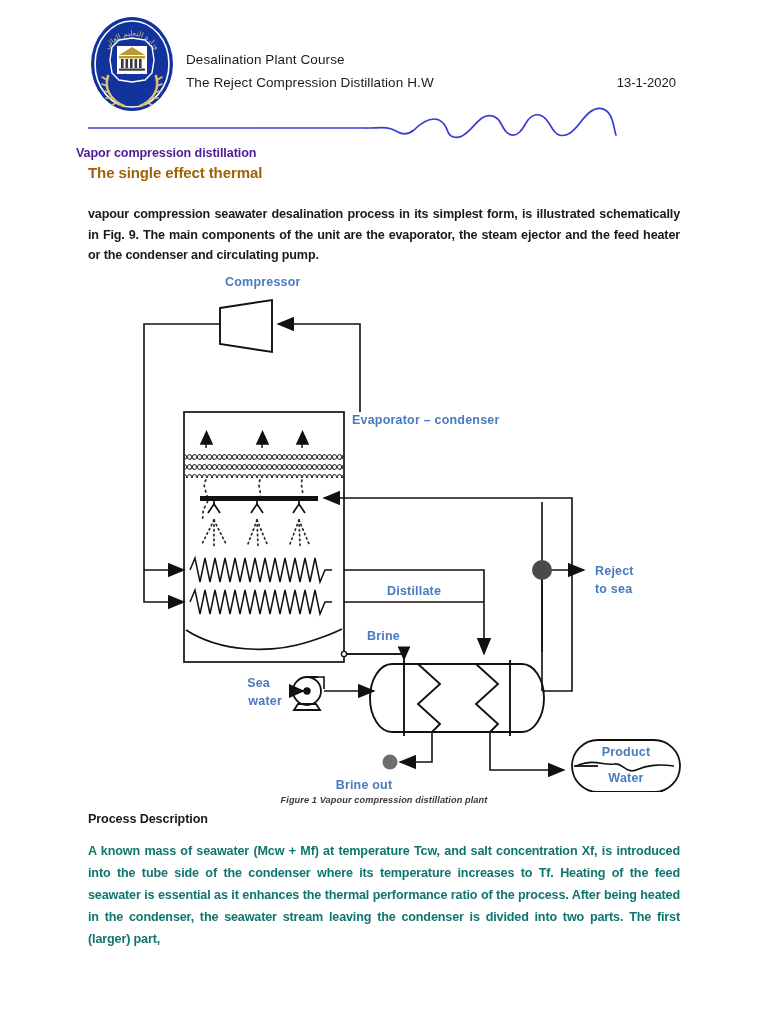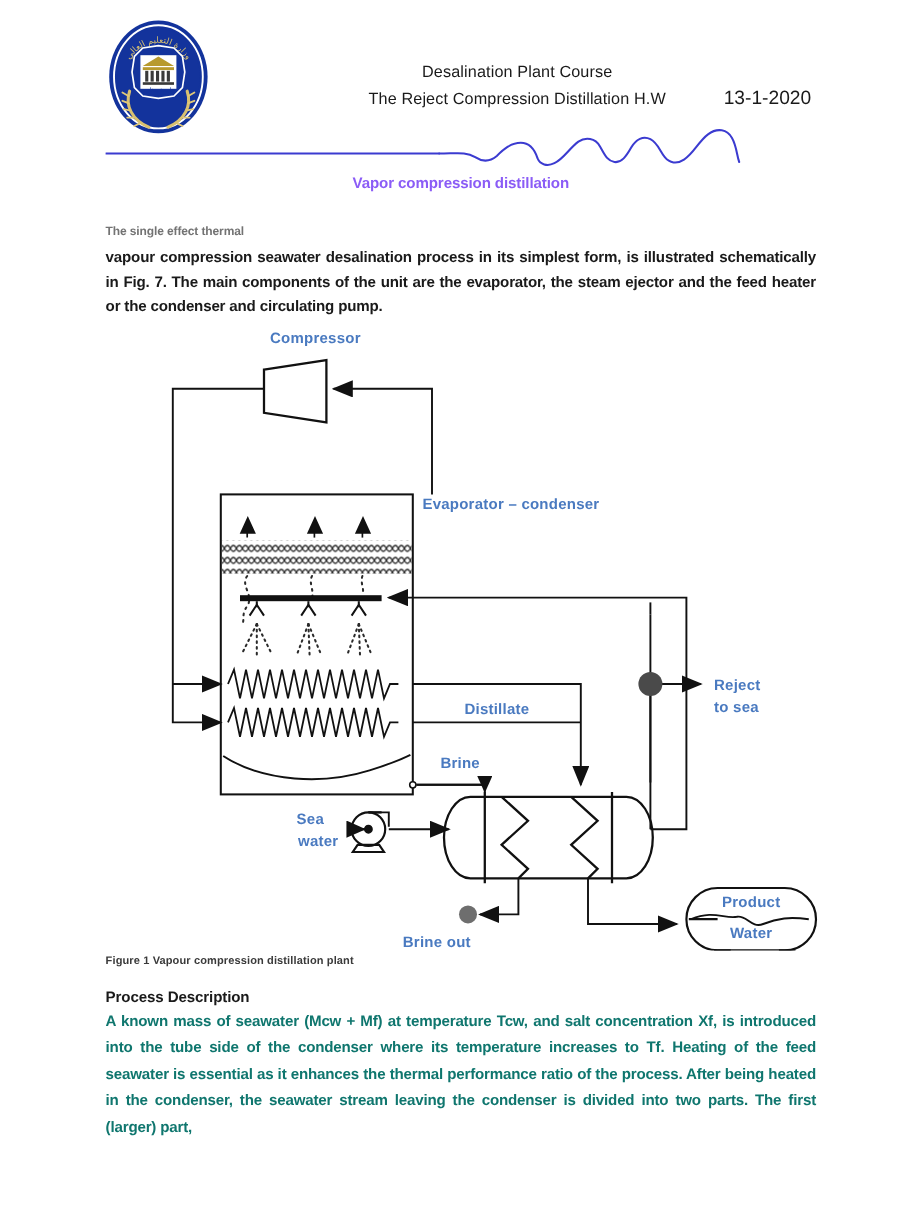--- a/index.html
+++ b/index.html
@@ -42,92 +42,92 @@
     left: 98px;
     top: 34px;
     width: 490px;
   }
   .hdr-line {
     position: relative;
     font-size: 13.5px;
     line-height: 23px;
     color: #1a1a1a;
     letter-spacing: 0.1px;
-    text-align: center;
   }
   .hdr-date {
     position: absolute;
     right: 0px;
     top: 23px;
-    font-size: 16px;
+    font-size: 13px;
     line-height: 23px;
     color: #1a1a1a;
   }
   .header-rule {
     position: absolute;
     left: 88px;
     top: 106px;
     width: 592px;
     height: 34px;
   }
 
   
   .doc-title {
     position: absolute;
-    left: 88px;
+    left: 76px;
     top: 146px;
     width: 592px;
-    text-align: center;
+    text-align: left;
     font-size: 12.6px;
     font-weight: 700;
-    color: #8b5cf6;
+    color: #4c1d95;
     letter-spacing: -0.1px;
   }
   .subhead {
     position: absolute;
     left: 88px;
-    top: 188px;
-    font-size: 10px;
-    font-weight: 700;
-    color: #737373;
+    top: 164px;
+    font-size: 15px;
+    font-weight: 700;
+    color: #a16207;
     letter-spacing: -0.1px;
   }
   .para-intro {
     position: absolute;
     left: 88px;
     top: 204px;
     width: 592px;
     font-size: 12.6px;
     font-weight: 700;
     line-height: 20.5px;
     color: #1a1a1a;
     text-align: justify;
     letter-spacing: -0.15px;
   }
 
   .fig-caption {
     position: absolute;
     left: 88px;
     top: 795px;
     width: 592px;
+    text-align: center;
     font-size: 9.2px;
+    font-style: italic;
     font-weight: 700;
     color: #3a3a3a;
     letter-spacing: 0.1px;
   }
 
   .sec-head {
     position: absolute;
     left: 88px;
     top: 812px;
     font-size: 12.6px;
     font-weight: 700;
     color: #1a1a1a;
     letter-spacing: -0.1px;
-    margin-top: 12px;
   }
   .para-body {
     position: absolute;
     left: 88px;
     top: 840px;
     width: 592px;
     font-size: 12.6px;
     font-weight: 700;
     line-height: 22px;
     color: #0f766e;
@@ -220,21 +220,21 @@
                C 400 8 408 9 412 16 C 416 23 418 28 424 29
                C 430 30 434 24 438 17 C 442 10 448 7 454 10
                C 460 13 462 20 466 25 C 470 30 476 31 482 27
                C 490 22 494 12 502 6 C 510 0 518 2 522 9
                C 526 16 526 24 528 29" fill="none" stroke="#3b3bd0" stroke-width="1.7" stroke-linecap="round"></path>
     </svg>
   </div>
 
   <div class="doc-title">Vapor compression distillation</div>
   <div class="subhead">The single effect thermal</div>
-  <div class="para-intro">vapour compression seawater desalination process in its simplest form, is illustrated schematically in Fig. 7. The main components of the unit are the evaporator, the steam ejector and the feed heater or the condenser and circulating pump.</div>
+  <div class="para-intro">vapour compression seawater desalination process in its simplest form, is illustrated schematically in Fig. 9. The main components of the unit are the evaporator, the steam ejector and the feed heater or the condenser and circulating pump.</div>
 
   <div class="diagram">
     <svg width="600" height="520" viewBox="0 0 600 520">
       <defs>
         <marker id="arr" markerWidth="11" markerHeight="9" refX="10" refY="4.5" orient="auto">
           <path d="M0,0 L11,4.5 L0,9 z" fill="#111111"></path>
         </marker>
         <marker id="arrS" markerWidth="9" markerHeight="8" refX="8.5" refY="4" orient="auto">
           <path d="M0,0 L9,4 L0,8 z" fill="#111111"></path>
         </marker>

